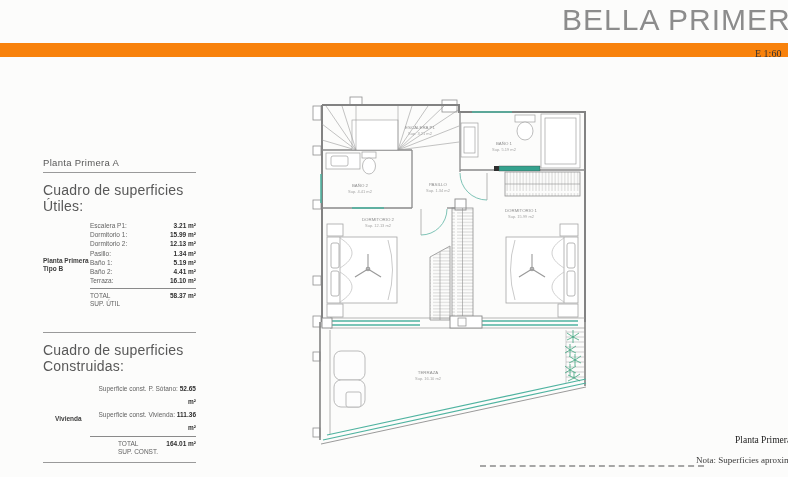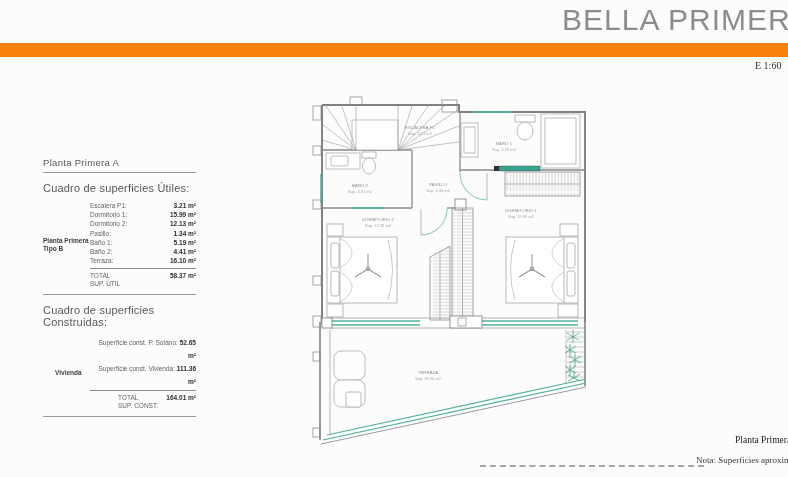--- a/index.html
+++ b/index.html
@@ -8,40 +8,40 @@
     position:relative; overflow:hidden; background:#fcfcfb;
     font-family:"Liberation Sans", sans-serif;
   }
   
   .brand-title {
     position:absolute; left:562px; top:3px; white-space:nowrap;
     font-size:30px; font-weight:400; letter-spacing:1px; color:#8c8c8c;
   }
   .accent-bar { position:absolute; left:0; top:43px; width:788px; height:14px; }
   .scale-label {
-    position:absolute; left:755px; top:60px; white-space:nowrap;
+    position:absolute; left:755px; top:48px; white-space:nowrap;
     font-family:"Liberation Serif", serif; font-size:10px; color:#333;
   }
   
   .panel { position:absolute; left:43px; top:157px; width:153px; color:#4d4d4d; }
   .panel .h1 { font-size:9.5px; letter-spacing:.3px; color:#585858; }
   .rule { border:0; border-top:1px solid #9a9a9a; margin:4px 0 0 0; }
-  .panel .h2 { font-size:11px; letter-spacing:.2px; margin-top:9px; color:#585858; }
+  .panel .h2 { font-size:14px; letter-spacing:.2px; margin-top:9px; color:#585858; }
   .tbl { display:flex; margin-top:7px; }
   .tbl .grp { width:47px; font-size:6.5px; font-weight:bold; color:#3c3c3c;
               display:flex; flex-direction:column; justify-content:center; line-height:8px; }
   .tbl .rows { flex:1; }
   .row { display:flex; justify-content:space-between; line-height:9.2px; }
   .row .lbl { font-size:6.5px; color:#636363; }
   .row .val { font-size:6.5px; font-weight:bold; color:#2e2e2e; }
   .totalblock { border-top:1px solid #8a8a8a; margin-top:3px; padding-top:3px;
                 display:flex; justify-content:space-between; }
   .totalblock .tlbl { font-size:6.5px; color:#636363; line-height:8px; }
   .totalblock .tval { font-size:6.5px; font-weight:bold; color:#2e2e2e; }
-  .sec2 { margin-top:6px; }
+  .sec2 { margin-top:24px; }
   .row2 { text-align:right; line-height:10px; }
   .row2 .lbl { font-size:6.5px; color:#636363; }
   .row2 .val { font-size:6.5px; font-weight:bold; color:#2e2e2e; }
   
   .plan-svg { position:absolute; left:298px; top:88px; width:300px; height:382px; }
   
   .caption {
     position:absolute; left:735px; top:435px; white-space:nowrap;
     font-family:"Liberation Serif", serif; font-size:9.5px; color:#222;
   }

